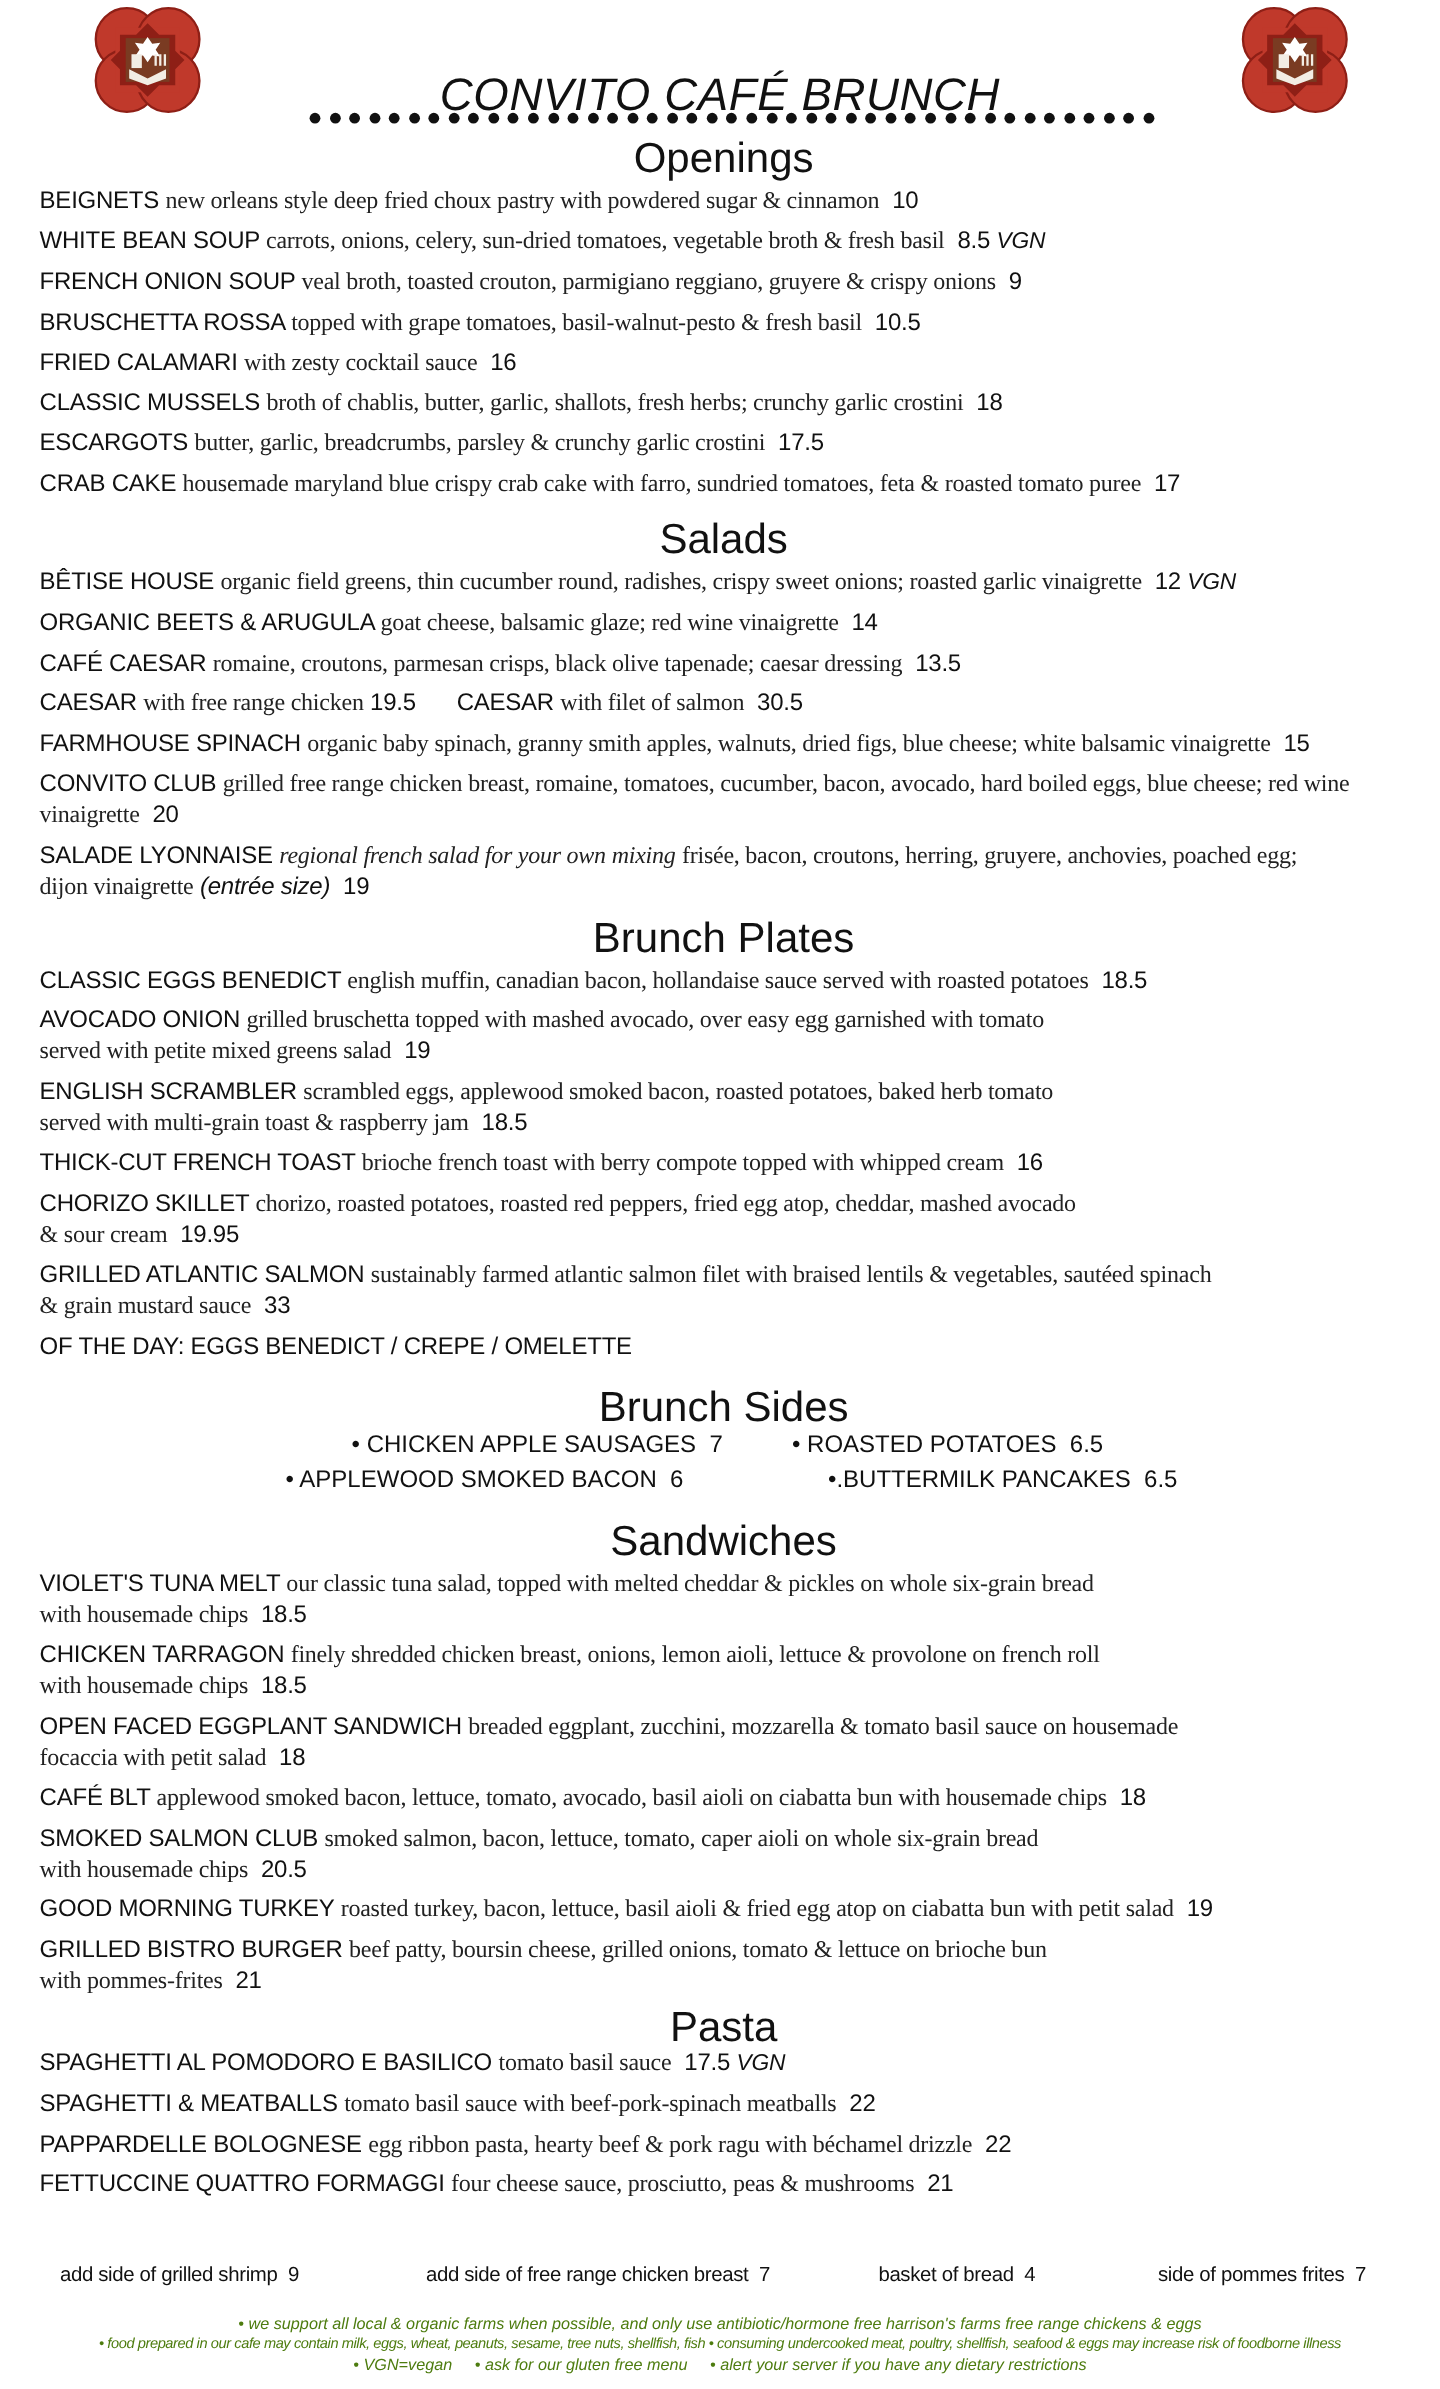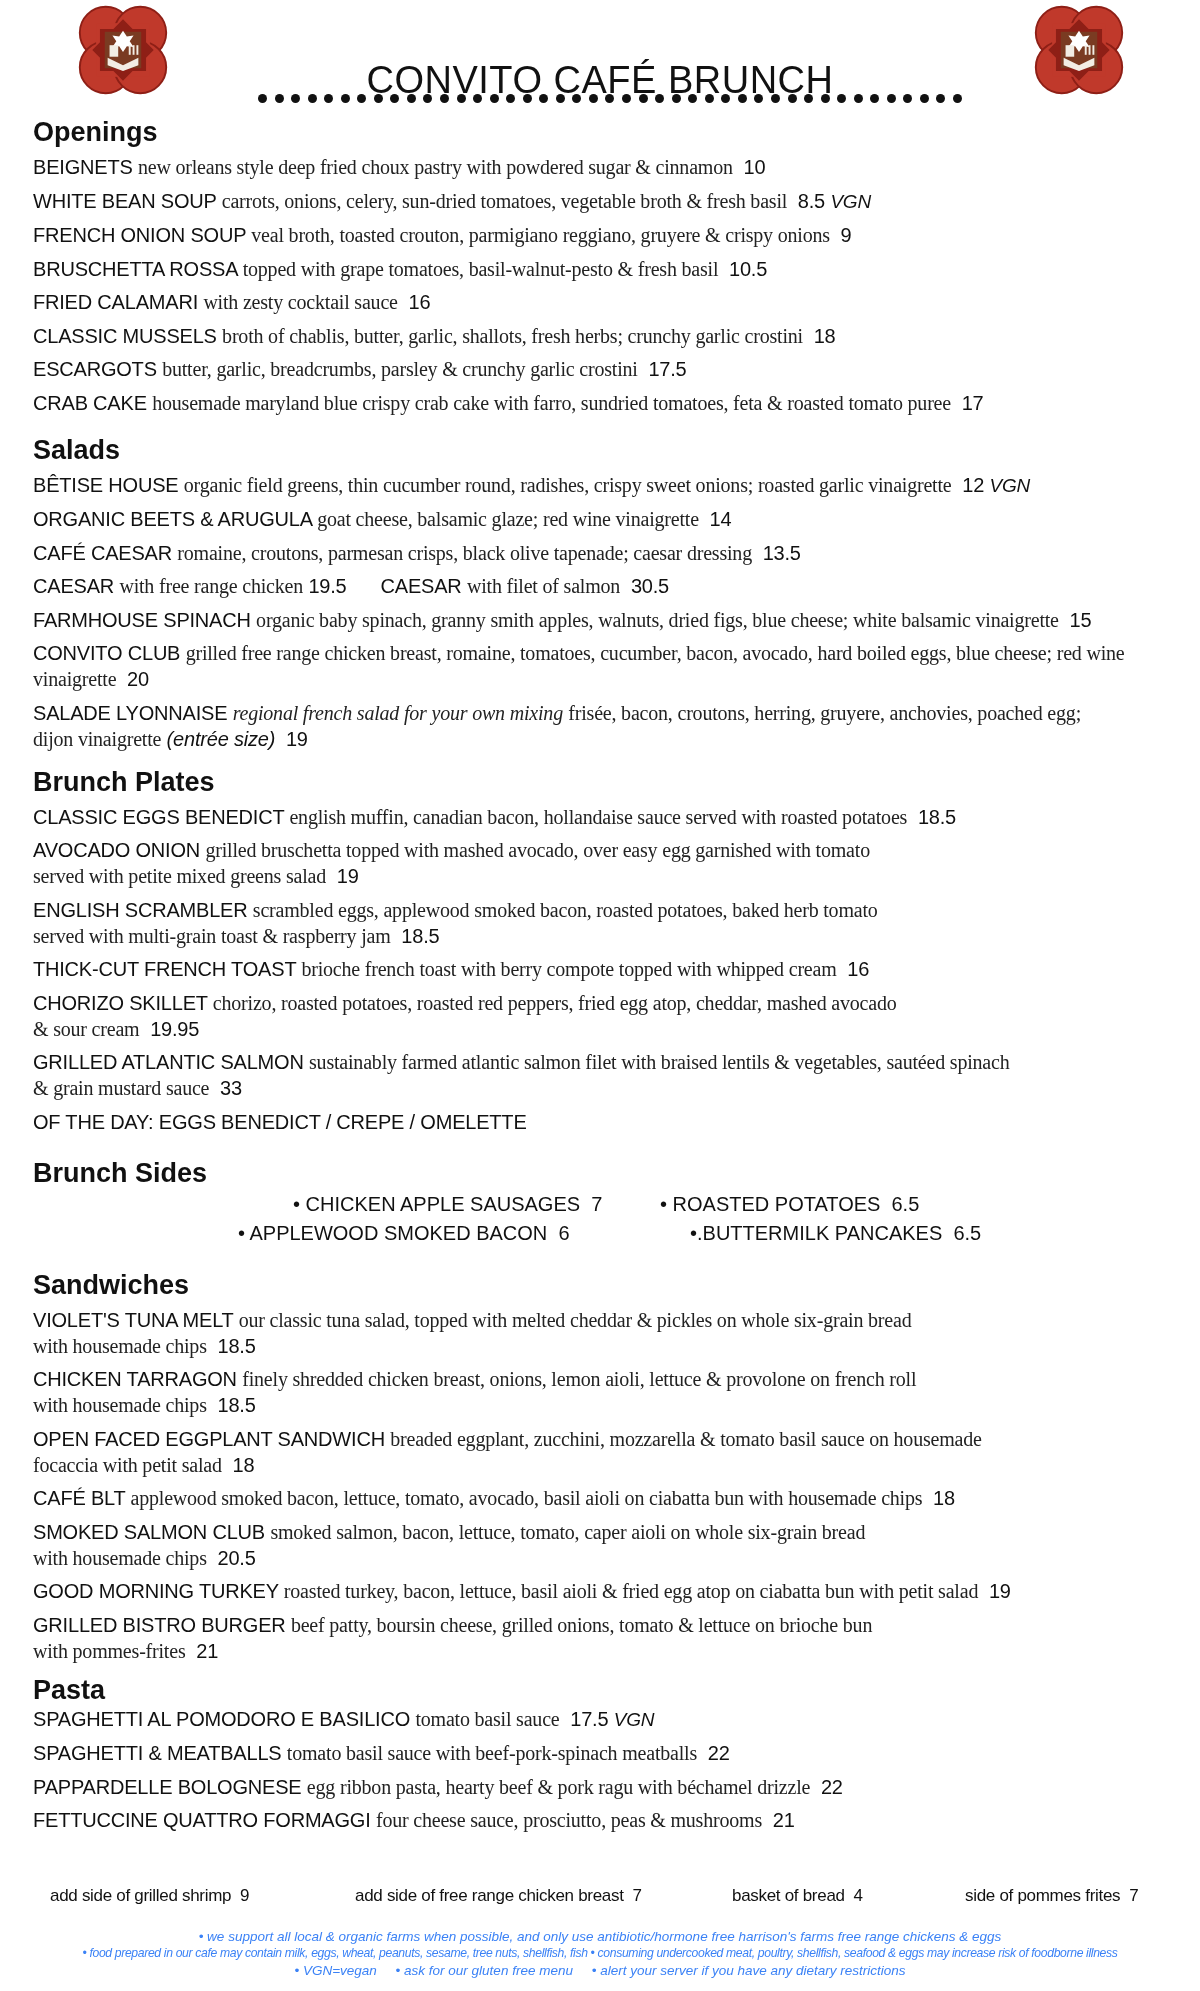--- a/index.html
+++ b/index.html
@@ -2,38 +2,38 @@
 <html><head>
 <meta charset="utf-8">
 <style>
   html, body { margin:0; padding:0; background:#fff; }
   body { width:1200px; height:1991px; position:relative; overflow:hidden;
          font-family:"Liberation Sans", "DejaVu Sans", sans-serif; color:#111; }
   .logo { position:absolute; top:2px; width:98px; height:96px; }
   .logo-left { left:74px; }
   .logo-right { left:1030px; }
   .title { position:absolute; top:34px; left:0; width:1200px; text-align:center;
-           font-size:38px; letter-spacing:0.5px; font-weight:400; color:#111; }
+           font-size:38px; letter-spacing:0.5px; font-weight:400; color:#111;font-style:italic; }
   .dots { position:absolute; top:92px; left:258px; width:704px; height:12px;
           display:flex; justify-content:space-between; align-items:center; }
   .dots span { width:9px; height:9px; border-radius:50%; background:#111; display:block; }
   .content { position:absolute; top:116px; left:33px; width:1140px; }
-  .section-h { font-size:27px; margin:0; font-weight:700;
+  .section-h { text-align:center; font-size:35px; margin:0; font-weight:400;
                width:1140px; }
   .item { font-size:20px; line-height:26px; margin:0 0 7.5px 0; letter-spacing:-0.2px; }
   .item .name { text-transform:none; }
   .item .desc { color:#222;font-family:Liberation Serif, serif; }
   .item .vgn { font-style:italic; font-size:19px; }
   .item .em { font-style:italic; }
   .sides { position:relative; height:64px; font-size:20px; }
   .side { position:absolute; white-space:nowrap; }
   .addons { position:absolute; top:1886px; left:0; width:1056px; height:26px; font-size:17px; }
   .addon { position:absolute; white-space:nowrap; letter-spacing:-0.3px; }
   .notes { position:absolute; top:1928px; left:0; width:1200px; text-align:center;
-           font-style:italic; font-size:13.5px; line-height:17px; color:#3b82f6; }
+           font-style:italic; font-size:13.5px; line-height:17px; color:#4d7c0f; }
   .notes div { white-space:nowrap; }
 </style>
 </head>
 <body>
 
 <div class="logo logo-left">
   <svg viewBox="0 0 100 100" width="98" height="96">
     <g>
       <circle cx="32" cy="32" r="27" fill="#c0392b" stroke="#8e1f16" stroke-width="2"></circle>
       <circle cx="68" cy="32" r="27" fill="#c0392b" stroke="#8e1f16" stroke-width="2"></circle>

